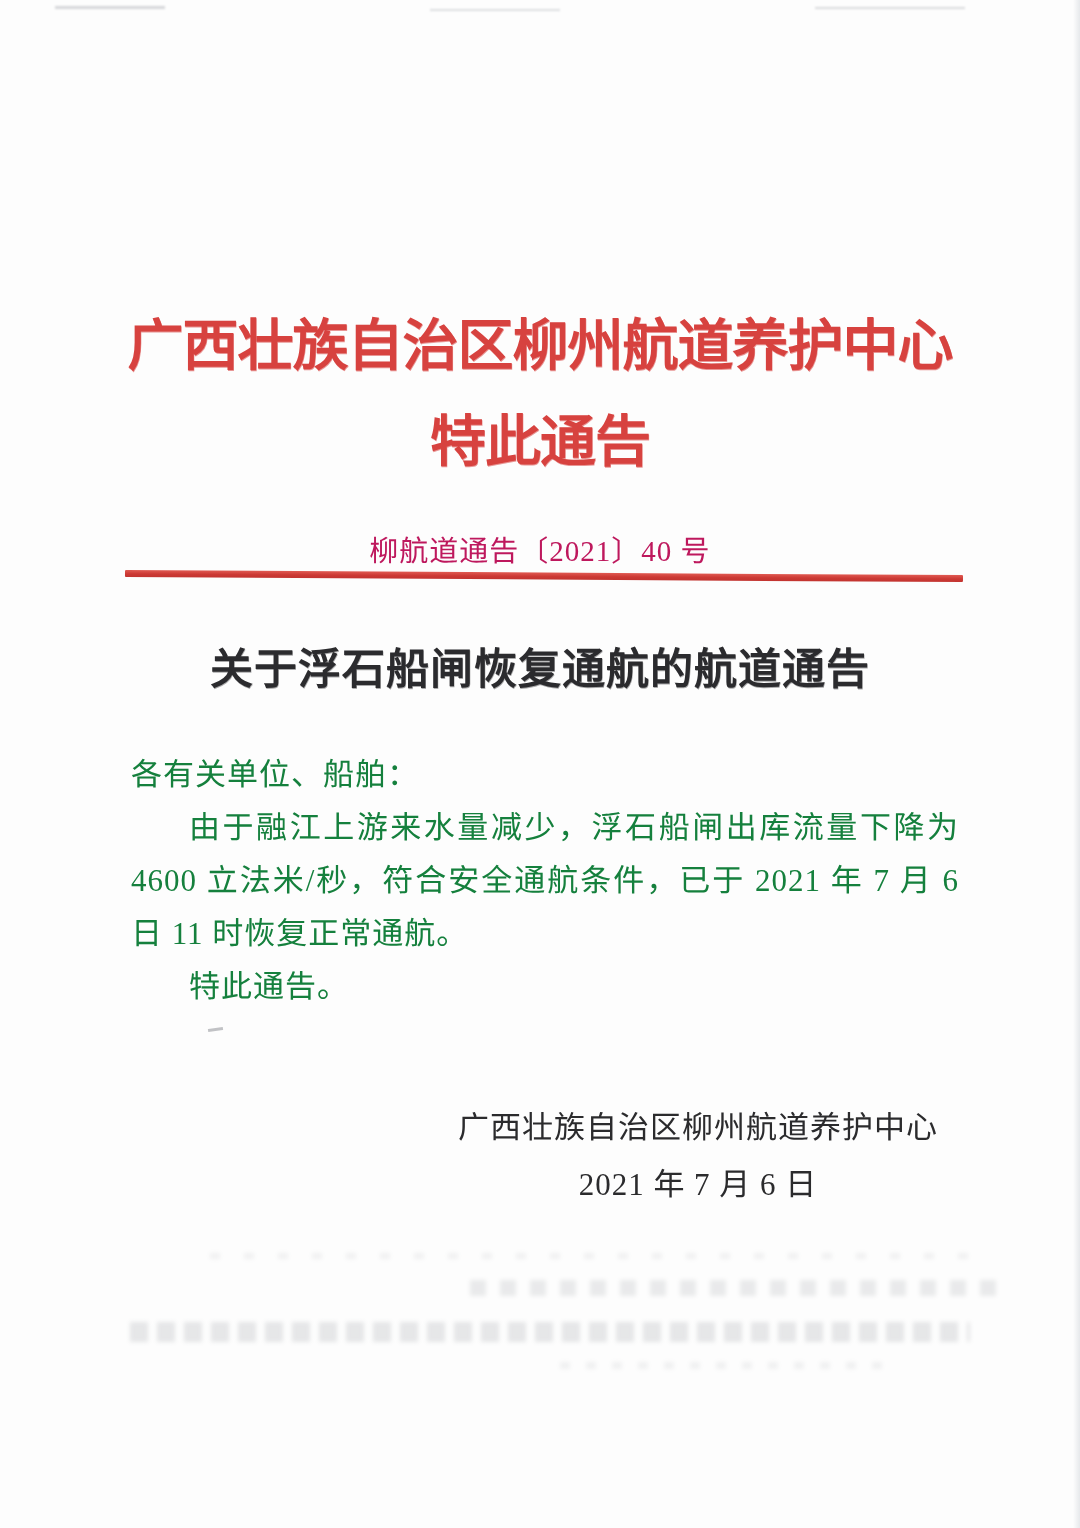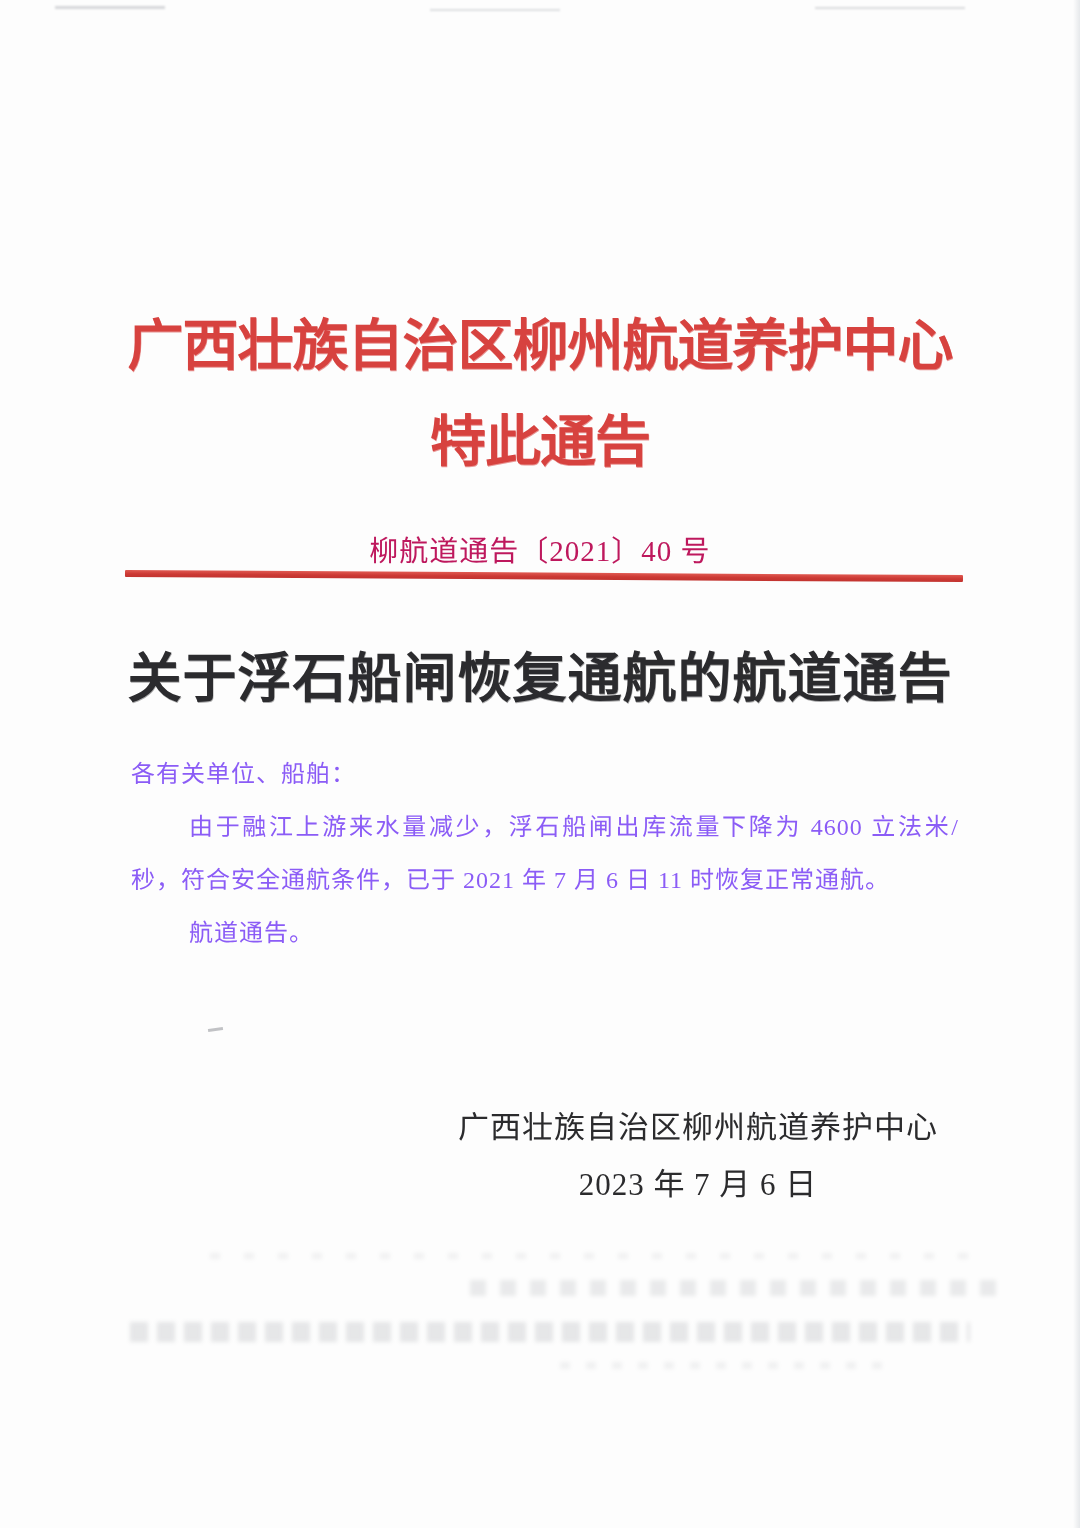--- a/index.html
+++ b/index.html
@@ -54,37 +54,37 @@
     transform-origin: left center;
   }
 
   
   .notice-title {
     position: absolute;
     top: 634px;
     left: 0;
     width: 100%;
     text-align: center;
-    font-size: 54px;
+    font-size: 43px;
     font-weight: 700;
     letter-spacing: 1px;
     color: #2b2b2e;
     text-shadow: 0.6px 0.6px 0 rgba(43, 43, 46, 0.4);
   }
 
   
   .body-block {
     position: absolute;
     top: 748px;
     left: 131px;
     width: 828px;
-    font-size: 24px;
+    font-size: 31px;
     line-height: 53px;
     letter-spacing: 1px;
-    color: #8b5cf6;
+    color: #15803d;
   }
   .body-block p {
     margin: 0;
   }
   .salutation {
     text-align: left;
   }
   .main-paragraph {
     text-align: justify;
     text-justify: inter-ideograph;
@@ -140,26 +140,26 @@
 
   <div class="doc-number">柳航道通告〔2021〕40 号</div>
 
   <div class="red-divider"></div>
 
   <div class="notice-title">关于浮石船闸恢复通航的航道通告</div>
 
   <div class="body-block">
     <p class="salutation">各有关单位、船舶：</p>
     <p class="main-paragraph">由于融江上游来水量减少，浮石船闸出库流量下降为 4600 立法米/秒，符合安全通航条件，已于 2021 年 7 月 6 日 11 时恢复正常通航。</p>
-    <p class="closing-line">航道通告。</p>
+    <p class="closing-line">特此通告。</p>
   </div>
 
   <div class="signature">
     <div>广西壮族自治区柳州航道养护中心</div>
-    <div>2023 年 7 月 6 日</div>
+    <div>2021 年 7 月 6 日</div>
   </div>
 
   <div class="artifact top-speckle-1"></div>
   <div class="artifact top-speckle-2"></div>
   <div class="artifact top-speckle-3"></div>
   <div class="artifact mid-dash"></div>
   <div class="artifact right-edge-shade"></div>
   <div class="artifact bleed bleed-row-1"></div>
   <div class="artifact bleed bleed-row-2"></div>
   <div class="artifact bleed bleed-row-3"></div>

